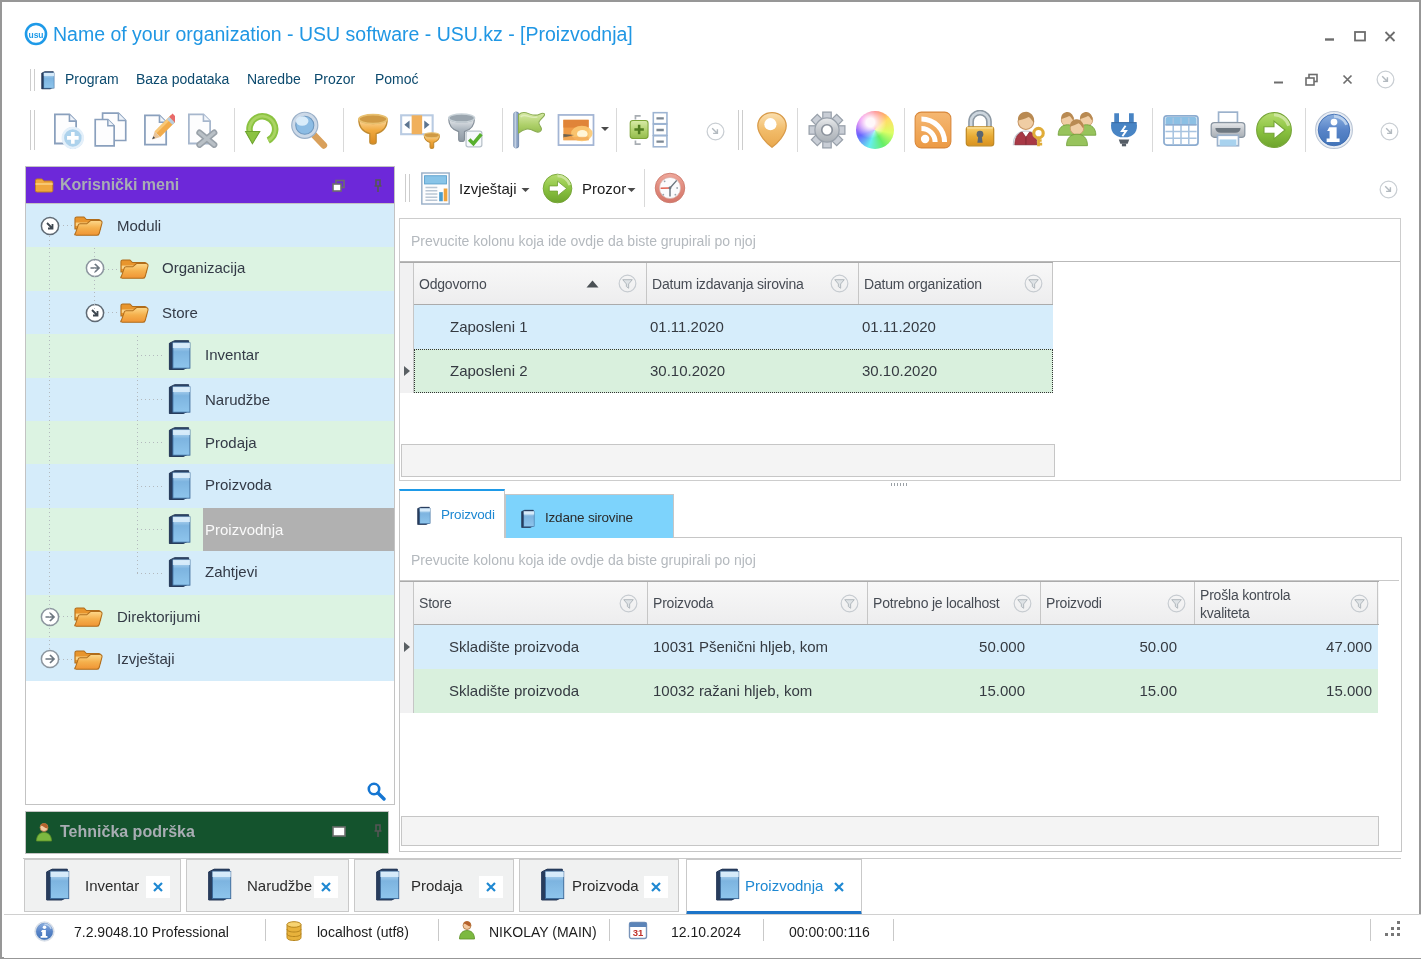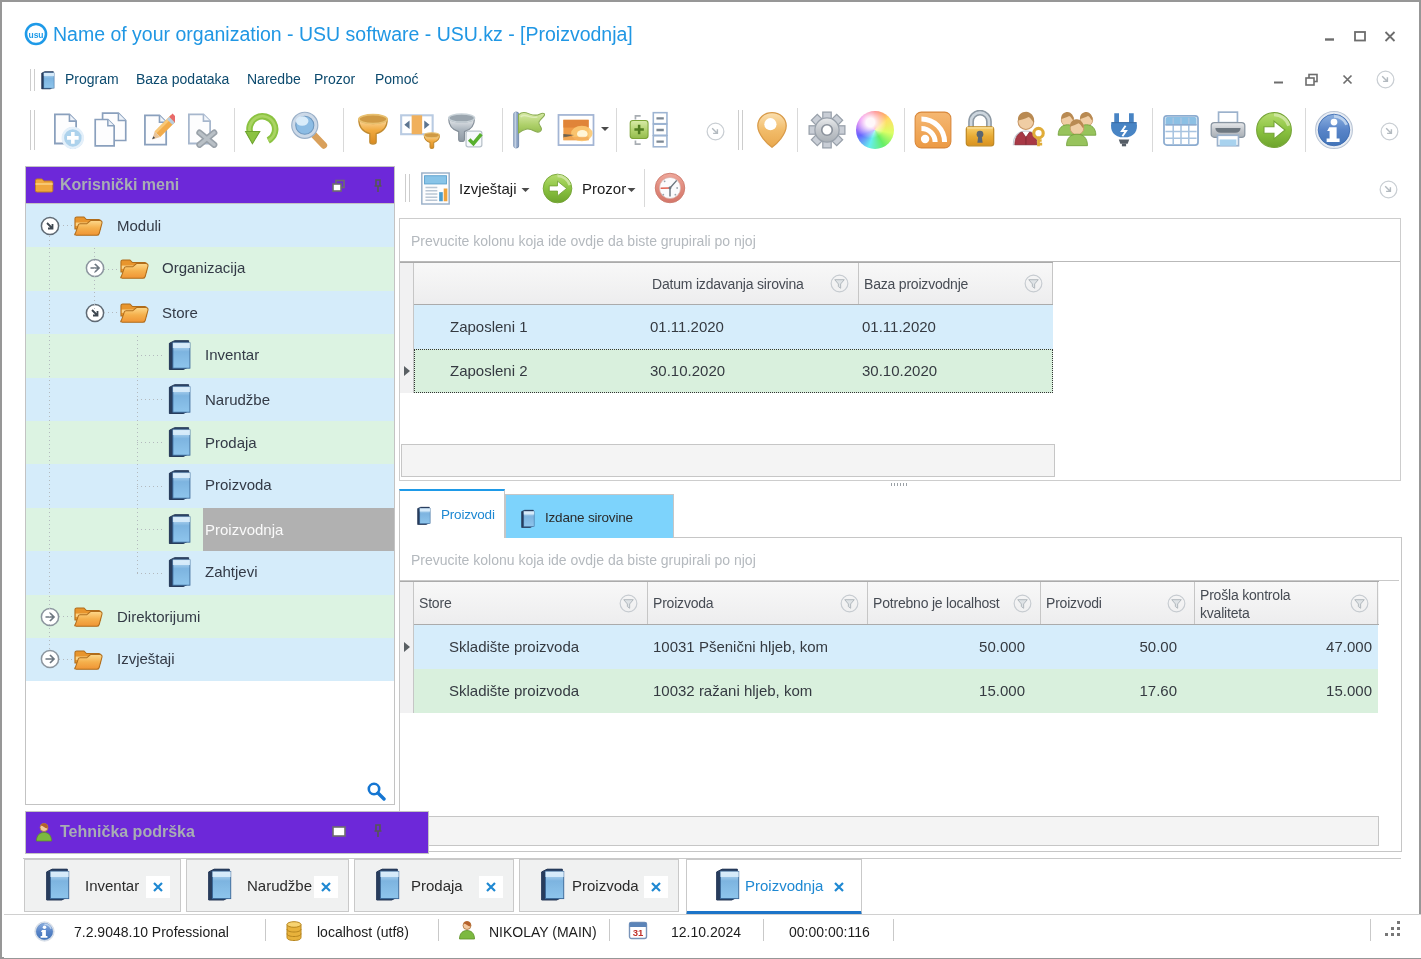--- a/index.html
+++ b/index.html
@@ -19,21 +19,21 @@
 .ico { position:absolute; }
 
 #lpanel { position:absolute; left:23px; top:164px; width:370px; height:639px; border:1px solid #c3c3c3; background:#fff; }
 #lhead { position:absolute; left:0; top:0; width:100%; height:37px; background:#6d28d9; border-bottom:1px solid #c3c3c3; }
 #lhead .t { position:absolute; left:34px; top:9px; font-size:16px; font-weight:bold; color:#a8adb3; }
 #tree { position:absolute; left:0; top:37px; width:368px; height:480px; }
 .trow { position:absolute; left:0; width:368px; height:43.4px; }
 .t-blue { background:#d5ecfa; }
 .t-green { background:#dcf3e2; }
 .tlabel { position:absolute; font-size:15px; color:#333a46; top:13px; }
-#tpanel { position:absolute; left:23px; top:809px; width:404px; height:43px; border:1px solid #c3c3c3; background:#6d28d9; }
+#tpanel { position:absolute; left:23px; top:809px; width:364px; height:43px; border:1px solid #c3c3c3; background:#14532d; }
 #tpanel .t { position:absolute; left:34px; top:11px; font-size:16px; font-weight:bold; color:#a8adb3; }
 .ghead { position:absolute; background:linear-gradient(#f8f8f8,#ededee); border-top:1px solid #ababab; border-bottom:1px solid #ababab; }
 .gcol { position:absolute; border-right:1px solid #c6c6c6; height:100%; }
 .gcol .ht { position:absolute; left:5px; font-size:14px; letter-spacing:-0.2px; color:#474c54; white-space:nowrap; }
 .gutter { position:absolute; background:#f1f1f2; border-right:1px solid #c6c6c6; }
 .row { position:absolute; font-size:15px; color:#353a41; }
 .r-blue { background:#d6edfb; }
 .r-green { background:#d9f0dd; }
 .cell { position:absolute; top:13px; white-space:nowrap; }
 .num { text-align:right; }
@@ -648,28 +648,37 @@
 <svg class="ico" style="left:1377px;top:178px" width="19" height="19" viewBox="0 0 20 20">
       <use href="#s-chev"></use>
     </svg>
 
 <div class="abs" style="left:397px;top:216px;width:1002px;height:263px;border:1px solid #cdcdcd;background:#fff">
   <div class="abs" style="left:0;top:0;width:1000px;height:43px;border-bottom:1px solid #b9b9b9;background:#fff">
     <div class="abs" style="left:11px;top:14px;font-size:14px;color:#b4b9be">Prevucite kolonu koja ide ovdje da biste grupirali po njoj</div>
   </div>
   <div class="ghead" style="left:0;top:43px;width:653px;height:43px">
     <div class="gutter" style="left:0;top:0;width:14px;height:42px"></div>
+    <div class="gcol" style="left:14px;width:233px">
+      <div class="ht" style="top:13px">Odgovorno</div>
+      <svg class="abs" style="left:172px;top:17px" width="13" height="8">
+            <path d="M6.5 0.5 l6 7 h-12z" fill="#4a5054"></path>
+          </svg>
+      <svg class="fico" style="left:204px;top:11px" viewBox="0 0 20 20">
+            <use href="#s-filter"></use>
+          </svg>
+    </div>
     <div class="gcol" style="left:247px;width:212px">
       <div class="ht" style="top:13px">Datum izdavanja sirovina</div>
       <svg class="fico" style="left:183px;top:11px" viewBox="0 0 20 20">
             <use href="#s-filter"></use>
           </svg>
     </div>
     <div class="gcol" style="left:459px;width:194px">
-      <div class="ht" style="top:13px">Baza proizvodnje</div>
+      <div class="ht" style="top:13px">Datum organization</div>
       <svg class="fico" style="left:165px;top:11px" viewBox="0 0 20 20">
             <use href="#s-filter"></use>
           </svg>
     </div>
   </div>
   <div class="gutter" style="left:0;top:86px;width:14px;height:88px"></div>
   <div class="row r-blue" style="left:14px;top:86px;width:639px;height:44px">
     <div class="cell" style="left:36px">Zaposleni 1</div>
     <div class="cell" style="left:236px">01.11.2020</div>
     <div class="cell" style="left:448px">01.11.2020</div>
@@ -742,21 +751,21 @@
     <div class="cell" style="left:35px">Skladište proizvoda</div>
     <div class="cell" style="left:239px">10031 Pšenični hljeb, kom</div>
     <div class="cell num" style="left:455px;width:156px">50.000</div>
     <div class="cell num" style="left:627px;width:136px">50.00</div>
     <div class="cell num" style="left:788px;width:170px">47.000</div>
   </div>
   <div class="row r-green" style="left:14px;top:131px;width:964px;height:44px">
     <div class="cell" style="left:35px">Skladište proizvoda</div>
     <div class="cell" style="left:239px">10032 ražani hljeb, kom</div>
     <div class="cell num" style="left:455px;width:156px">15.000</div>
-    <div class="cell num" style="left:627px;width:136px">17.60</div>
+    <div class="cell num" style="left:627px;width:136px">15.00</div>
     <div class="cell num" style="left:788px;width:170px">15.000</div>
   </div>
   <svg class="abs" style="left:3px;top:103px" width="8" height="12">
         <path d="M1 1 l6 5 -6 5z" fill="#5a6064"></path>
       </svg>
   <div class="footerstrip" style="left:1px;top:278px;width:978px;height:30px"></div>
 </div>
 
 <div class="abs" style="left:21px;top:856px;width:1378px;height:1px;background:#c9c9c9"></div>
 <div class="abs" style="left:2px;top:856px;width:1417px;height:55px;background:#fff0">

